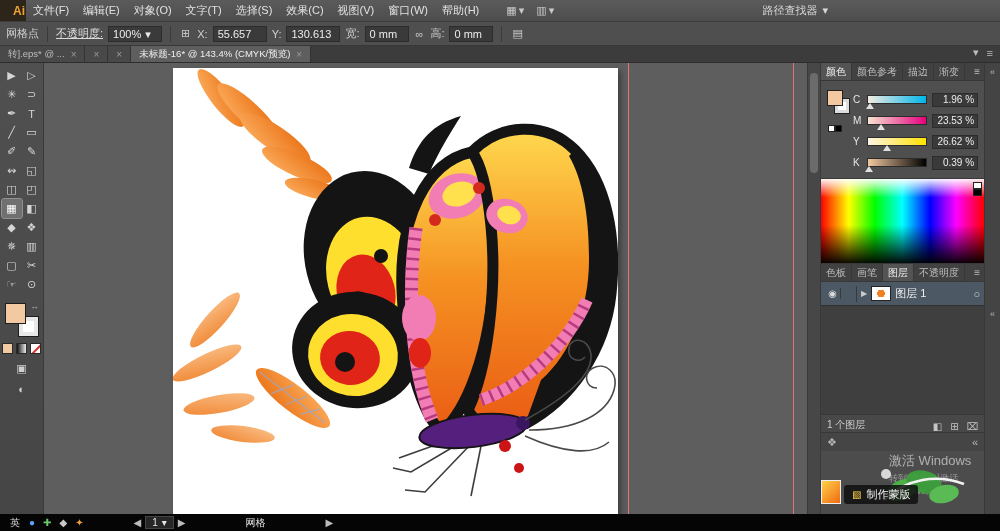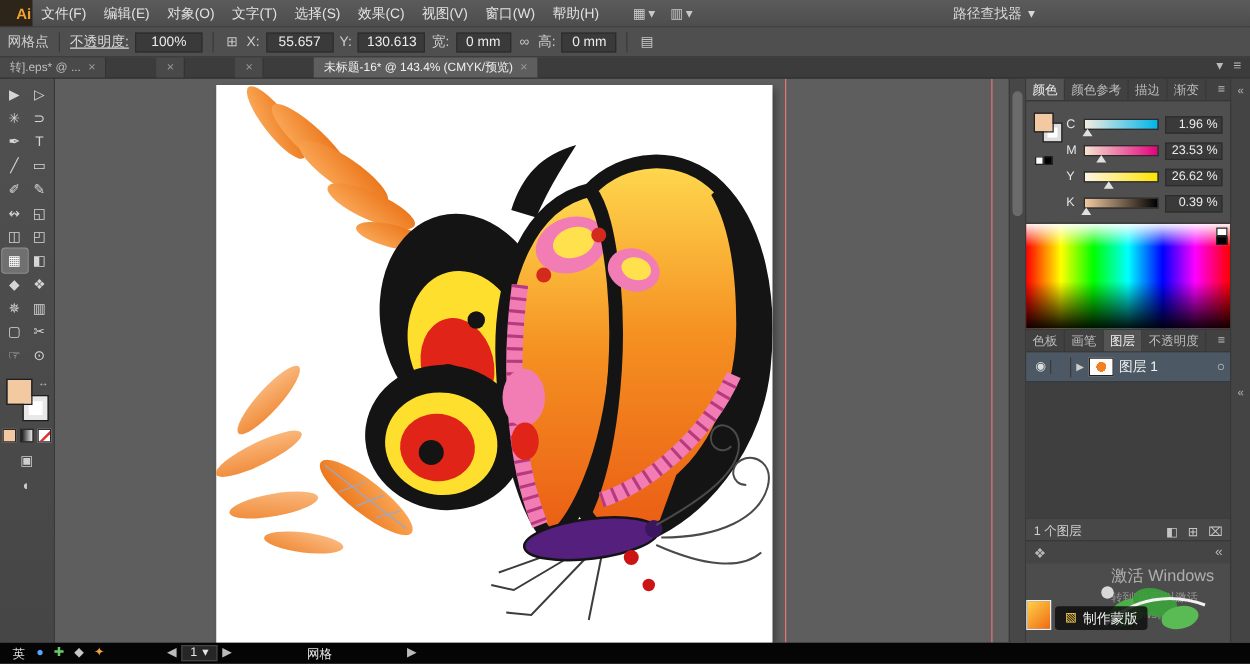--- a/index.html
+++ b/index.html
@@ -12,26 +12,26 @@
   .mi { padding:0 7px; display:flex; align-items:center; color:#e2e2e2; }
   .mb-icons { display:flex; align-items:center; gap:12px; margin-left:20px; color:#c8c8c8; }
   .mb-icon { display:flex; align-items:center; gap:2px; }
   .workspace { margin-left:auto; margin-right:172px; display:flex; align-items:center; gap:5px; color:#d8d8d8; }
 
   
   .controlbar { height:24px; display:flex; align-items:center; gap:5px; background:#4f4f4f; border-bottom:1px solid #383838; padding:0 6px; }
   .cb-sep { width:1px; height:16px; background:#3a3a3a; margin:0 3px; }
   .cb-label { color:#cfcfcf; }
   .opacity-label { text-decoration:underline; color:#dbdbdb; }
-  .field { background:#3a3a3a; border:1px solid #2c2c2c; height:16px; line-height:14px; padding:0 4px; color:#ececec; display:inline-flex; align-items:center; gap:4px;flex-direction:column; }
+  .field { background:#3a3a3a; border:1px solid #2c2c2c; height:16px; line-height:14px; padding:0 4px; color:#ececec; display:inline-flex; align-items:center; gap:4px; }
   .f-sm { min-width:44px; } .f-md { min-width:54px; }
   .cb-icon { color:#c8c8c8; padding:0 2px; }
 
   
-  .tabbar { height:17px; background:#3c3c3c; display:flex; align-items:flex-start; border-bottom:1px solid #2d2d2d;gap:40px; }
+  .tabbar { height:17px; background:#3c3c3c; display:flex; align-items:flex-start; border-bottom:1px solid #2d2d2d; }
   .tab { height:16px; display:flex; align-items:center; gap:6px; padding:0 8px; background:#494949; border-right:1px solid #333; color:#bdbdbd; font-size:9.5px; white-space:nowrap; }
   .tab.active { background:#5e5e5e; color:#f0f0f0; }
   .tab .close { color:#9a9a9a; font-size:10px; }
   .tabbar-end { margin-left:auto; display:flex; align-items:center; gap:8px; padding:0 7px; color:#bbb; }
 
   
   .main { display:flex; height:451px; }
 
   
   .toolbar { width:44px; background:linear-gradient(#505050,#464646); border-right:1px solid #393939; display:flex; flex-direction:column; align-items:center; padding-top:3px; flex:none; }

